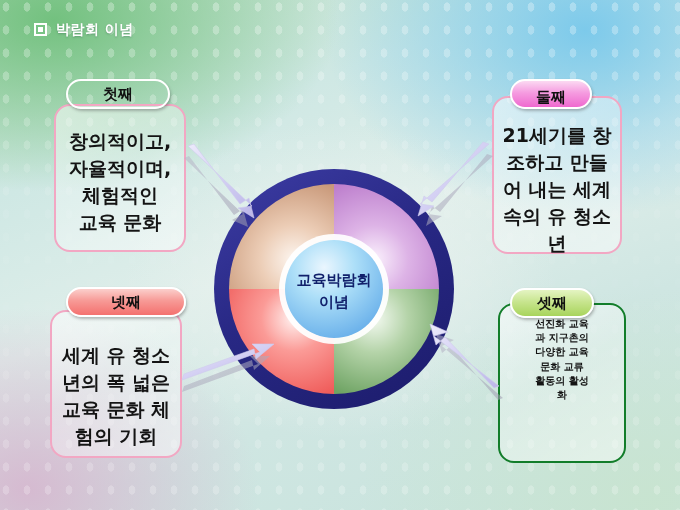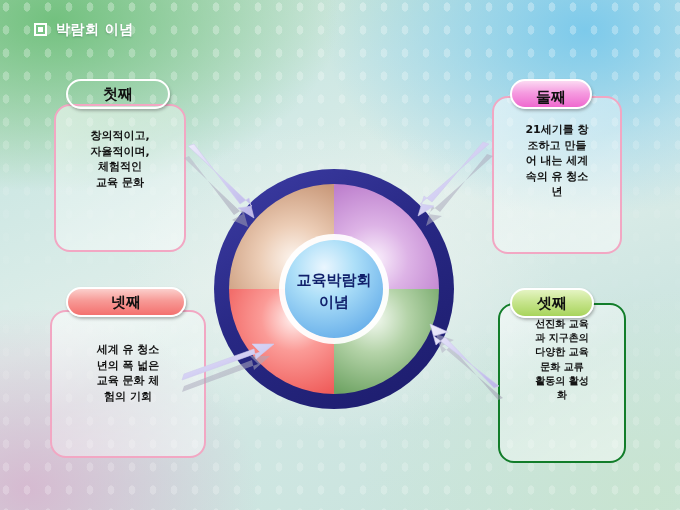--- a/index.html
+++ b/index.html
@@ -88,21 +88,21 @@
     box-sizing: border-box;
     border-radius: 16px;
     background: linear-gradient(150deg, rgba(255,255,255,0.55) 0%, rgba(255,255,255,0.30) 45%, rgba(255,255,255,0.48) 100%);
     z-index: 4;
   }
   .box .body {
     position: absolute;
     left: 8px;
     right: 8px;
     color: #141414;
-    font-size: 11px;
+    font-size: 19px;
     font-weight: bold;
     line-height: 1.42;
     text-align: center;
     white-space: pre-line;
   }
   .pill {
     position: absolute;
     box-sizing: border-box;
     height: 30px;
     border-radius: 15px;
@@ -129,21 +129,21 @@
   #pill-2 { left: 510px; top: 79px; width: 82px;
             background: linear-gradient(180deg, #fbd9f2 0%, #f59ce0 45%, #ef69cf 100%); align-items: flex-end; }
 
   
   #box-3 { left: 498px; top: 303px; width: 128px; height: 160px; border: 2px solid #127d2a; }
   #box-3 .body { top: 12px; font-size: 10px; }
   #pill-3 { left: 510px; top: 288px; width: 84px;
             background: linear-gradient(180deg, #e4f4c2 0%, #c6e48c 48%, #a8d45c 100%); }
 
   
-  #box-4 { left: 50px; top: 310px; width: 156px; height: 148px; border: 2px solid #f2a7c3; }
+  #box-4 { left: 50px; top: 310px; width: 132px; height: 148px; border: 2px solid #f2a7c3; }
   #box-4 .body { top: 30px; }
   #pill-4 { left: 66px; top: 287px; width: 120px;
             background: linear-gradient(180deg, #fbcfcc 0%, #f79a96 45%, #f4716f 100%); }
 </style>
 </head>
 <body>
 
 <div id="slide">
   <div id="dots" class="fade"></div>
 

